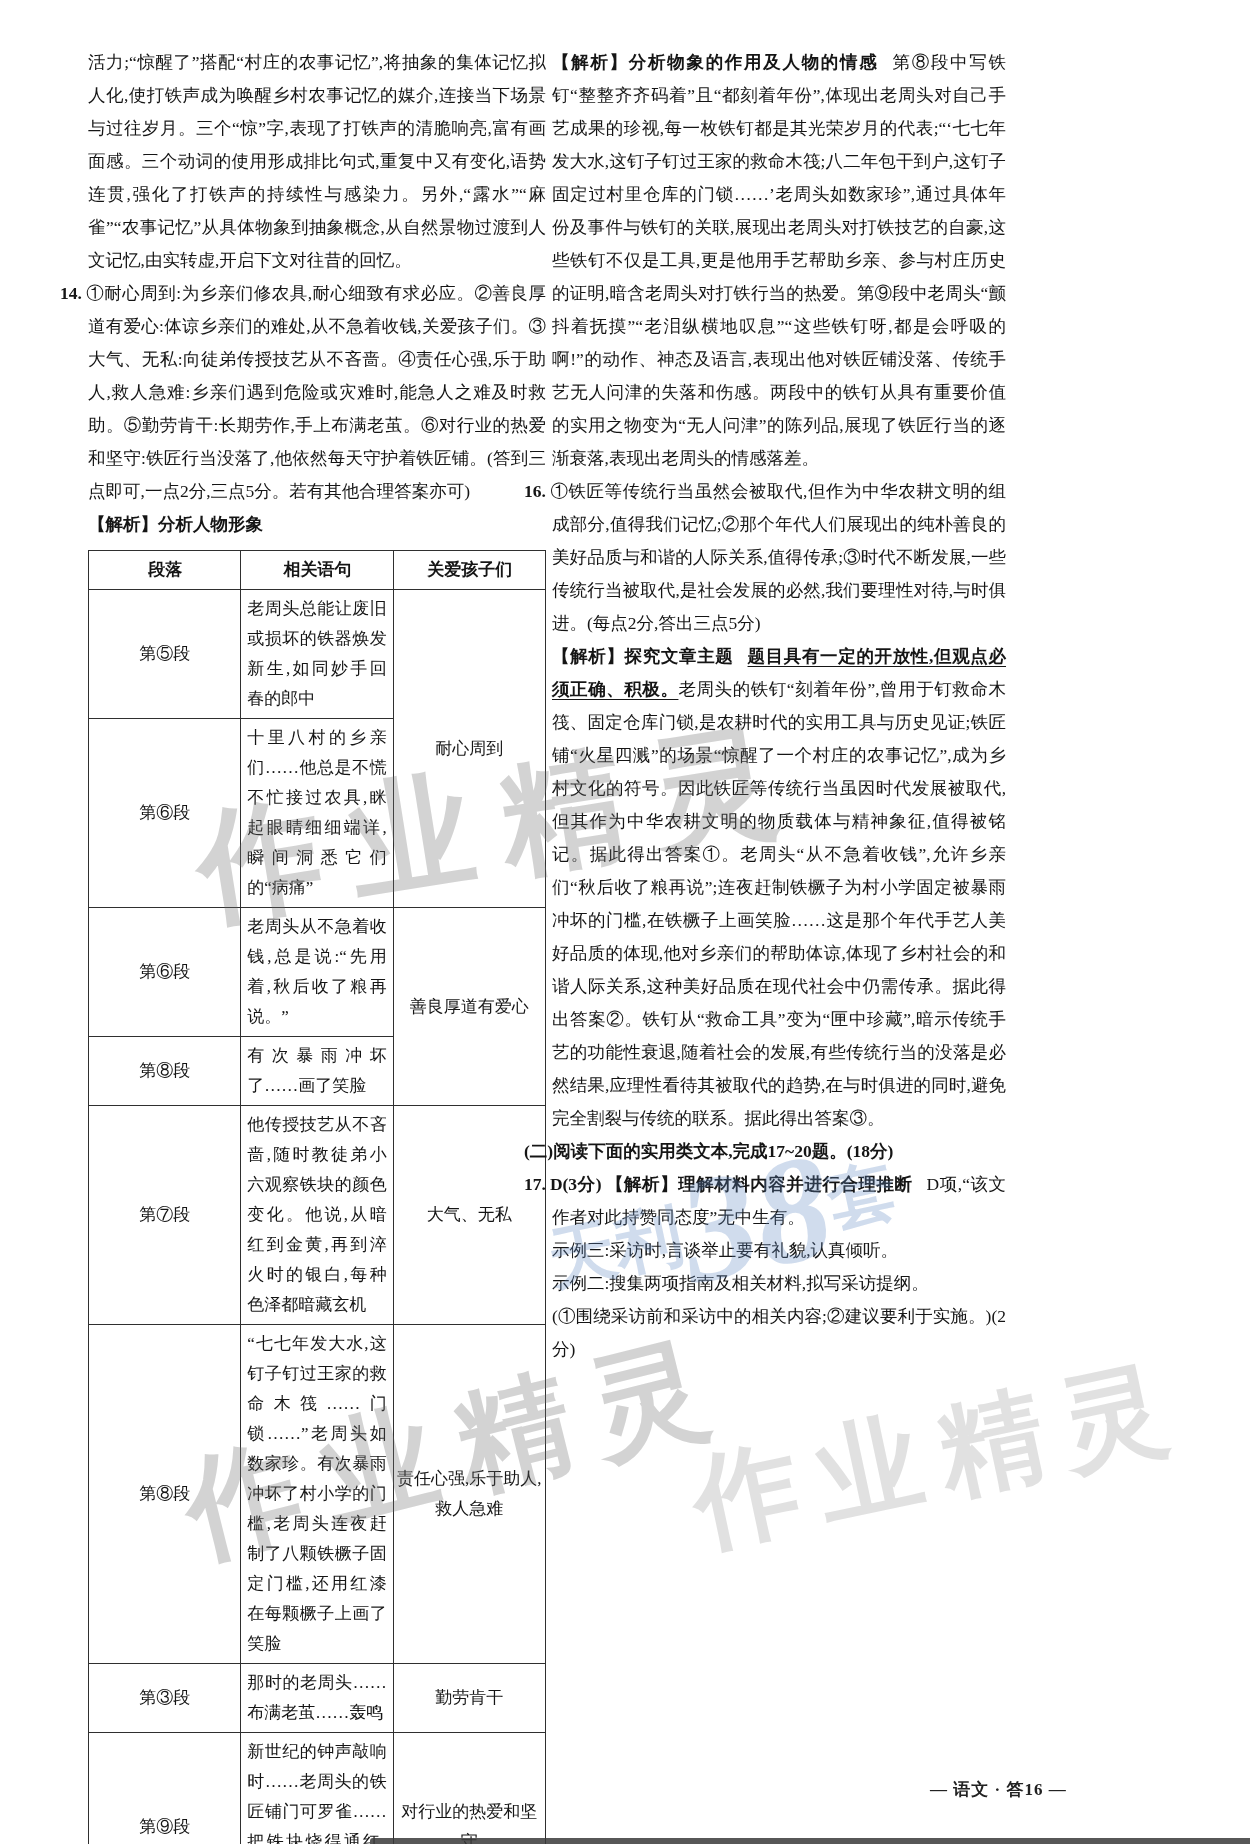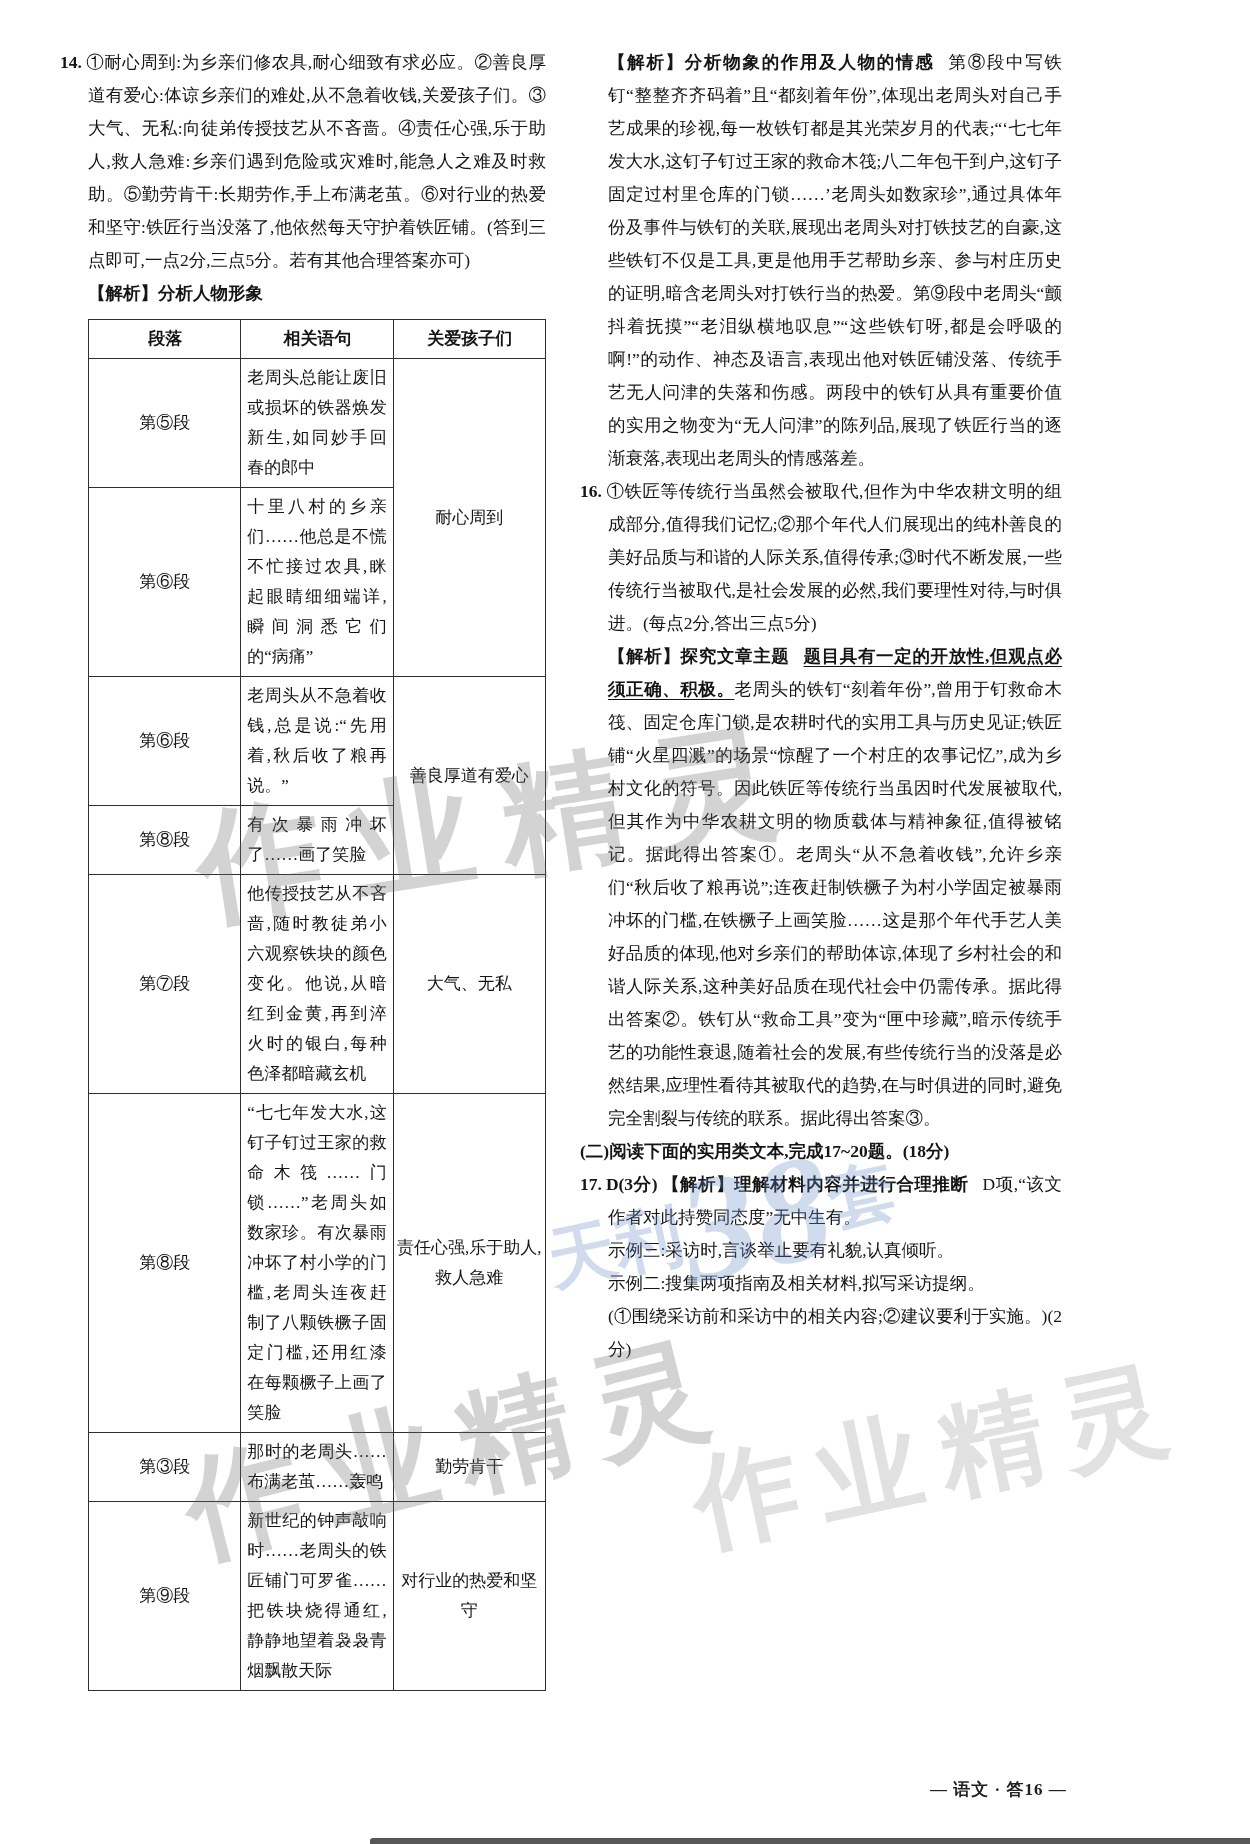--- a/index.html
+++ b/index.html
@@ -3,21 +3,21 @@
 <meta charset="utf-8">
 <style>
   html,body{margin:0;padding:0;background:#e8e8e8;}
   .page{
     position:relative;width:1250px;height:1844px;background:#ffffff;
     overflow:hidden;color:#151515;
     font-family:"Liberation Serif","DejaVu Serif",serif;
   }
   .col{position:absolute;top:46px;font-size:17.5px;line-height:33px;text-align:justify;}
   .col-left{left:60px;width:486px;}
-  .col-right{left:580px;width:482px;}
+  .col-right{left:524px;width:482px;}
   .col p{margin:0;padding-left:28px;}
   p.hang{text-indent:-28px;}
   p.flush{text-indent:-28px;}
   .qnum{font-weight:700;margin-right:4px;}
   .bold{font-weight:700;}
   .ans-letter{font-weight:700;margin-right:4px;}
   .jiexi-title{font-weight:700;margin-right:14px;}
   .uline{font-weight:700;text-decoration:underline;text-underline-offset:4px;}
   .ex{margin-top:5px;}
 
@@ -51,20 +51,21 @@
 
   .scan-edge{position:absolute;bottom:0;left:370px;right:0;height:6px;
              background:#3a3a3a;border-radius:3px 0 0 0;opacity:.85;}
 </style>
 </head>
 <body>
 
 <div class="page">
 
   <div class="col col-left">
+    <p>活力;“惊醒了”搭配“村庄的农事记忆”,将抽象的集体记忆拟人化,使打铁声成为唤醒乡村农事记忆的媒介,连接当下场景与过往岁月。三个“惊”字,表现了打铁声的清脆响亮,富有画面感。三个动词的使用形成排比句式,重复中又有变化,语势连贯,强化了打铁声的持续性与感染力。另外,“露水”“麻雀”“农事记忆”从具体物象到抽象概念,从自然景物过渡到人文记忆,由实转虚,开启下文对往昔的回忆。</p>
 
     <p class="hang"><span class="qnum">14.</span><span>①耐心周到:为乡亲们修农具,耐心细致有求必应。②善良厚道有爱心:体谅乡亲们的难处,从不急着收钱,关爱孩子们。③大气、无私:向徒弟传授技艺从不吝啬。④责任心强,乐于助人,救人急难:乡亲们遇到危险或灾难时,能急人之难及时救助。⑤勤劳肯干:长期劳作,手上布满老茧。⑥对行业的热爱和坚守:铁匠行当没落了,他依然每天守护着铁匠铺。(答到三点即可,一点2分,三点5分。若有其他合理答案亦可)</span></p>
 
     <p><span class="bold">【解析】分析人物形象</span></p>
 
     <table class="ans-table">
       <thead>
         <tr>
           <th class="c-para">段落</th>
           <th>相关语句</th>

